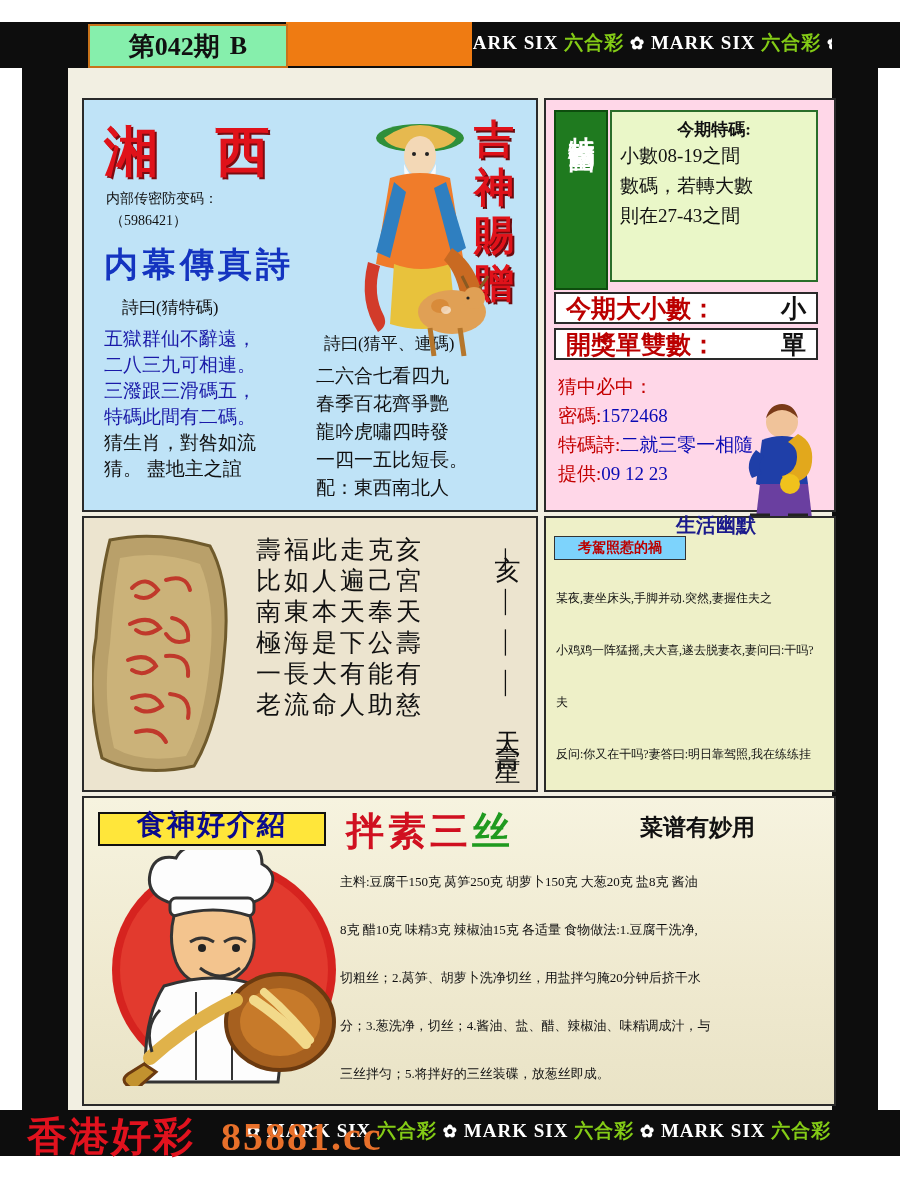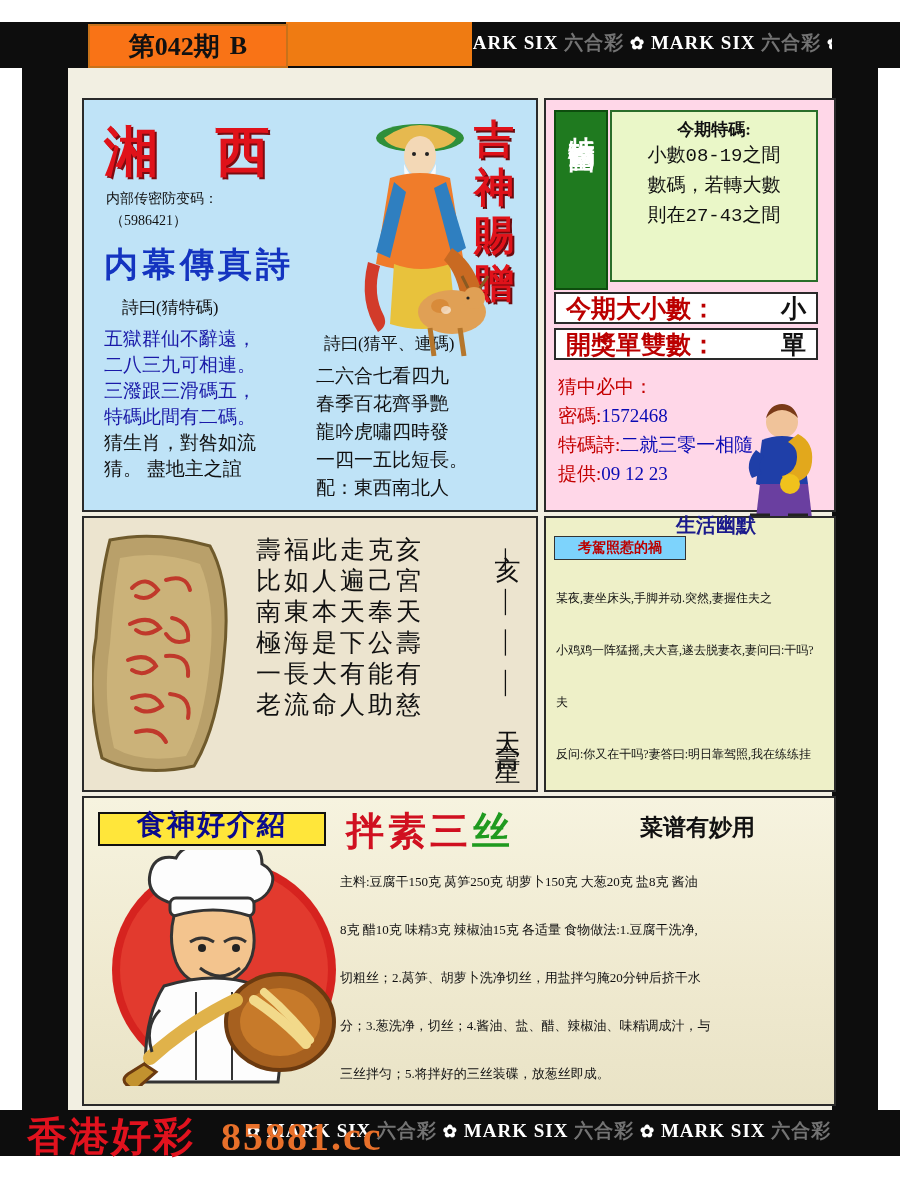--- a/index.html
+++ b/index.html
@@ -20,30 +20,30 @@
     position:absolute;top:22px;width:46px;height:1134px;background:#0d0d0d;overflow:hidden;
   }
   .border-left{left:22px;}
   .border-right{left:832px;}
   .wm-strip{
     position:absolute;white-space:nowrap;font-family:"Liberation Serif",serif;
     font-weight:bold;letter-spacing:1px;
   }
   .wm-h{top:8px;left:0;font-size:19px;}
   .wm-h span{color:#fff;}
-  .wm-h .red{color:#737373;}
+  .wm-h .red{color:#84cc16;}
   .flower{color:#e8249b;font-size:17px;}
   
   .inner{
     position:absolute;left:68px;top:68px;width:764px;height:1042px;
     background:#f2efe2;
   }
   
   .issue{
-    position:absolute;left:88px;top:24px;width:196px;height:40px;background:#f97316;
+    position:absolute;left:88px;top:24px;width:196px;height:40px;background:#86efac;
     border:2px solid #c8721a;display:flex;align-items:center;justify-content:center;
     font-size:26px;font-weight:bold;color:#111;z-index:40;
   }
   .issue .b{margin-left:10px;}
   .orange-bar{
     position:absolute;left:286px;top:22px;width:186px;height:44px;background:#ef7b12;z-index:35;
   }
   
   .topleft{
     position:absolute;left:82px;top:98px;width:452px;height:410px;
@@ -79,21 +79,21 @@
   .temabox{
     position:absolute;left:8px;top:10px;width:50px;height:172px;background:#1f7a1f;
     color:#fff;font-size:26px;font-weight:bold;text-align:center;line-height:42px;padding-top:4px;
     border:2px solid #0d4d0d;
   }
   .greenpanel{
     position:absolute;left:64px;top:10px;width:208px;height:172px;background:#eaf7c8;
     border:2px solid #2a6e2a;padding:6px 8px;box-sizing:border-box;
   }
   .greenpanel .t{font-size:17px;color:#111;text-align:center;font-weight:bold;}
-  .greenpanel .l{font-size:19px;color:#111;line-height:30px;text-align:center;font-family:Liberation Mono, monospace;}
+  .greenpanel .l{font-size:19px;color:#111;line-height:30px;text-align:left;}
   .yellowrow{
     position:absolute;left:8px;width:264px;height:32px;background:#ffffff;
     border:2px solid #2a2a2a;color:#b00;font-size:25px;font-weight:bold;
     display:flex;align-items:center;justify-content:space-between;padding:0 10px;box-sizing:border-box;
   }
   .yellowrow.r1{top:192px;}
   .yellowrow.r2{top:228px;}
   .yellowrow .val{color:#111;}
   .guess{position:absolute;left:12px;top:272px;font-size:19px;color:#c40000;line-height:29px;}
   .guess .blue{color:#0a0ab4;}

